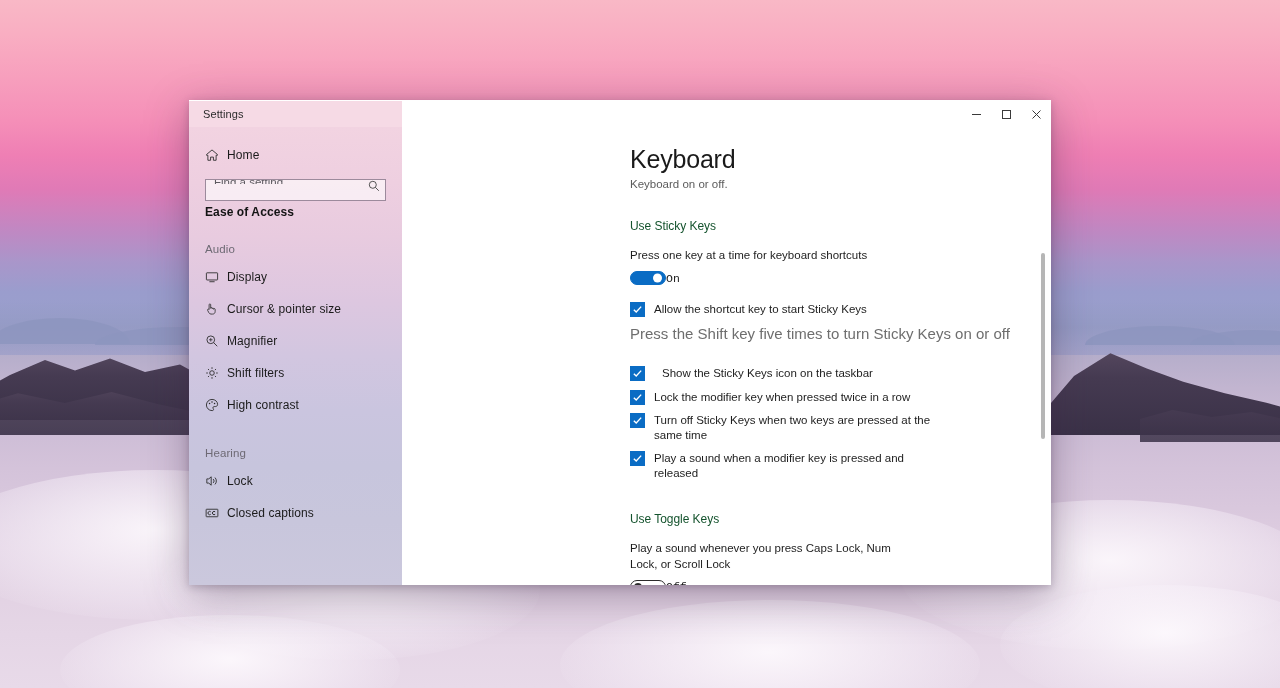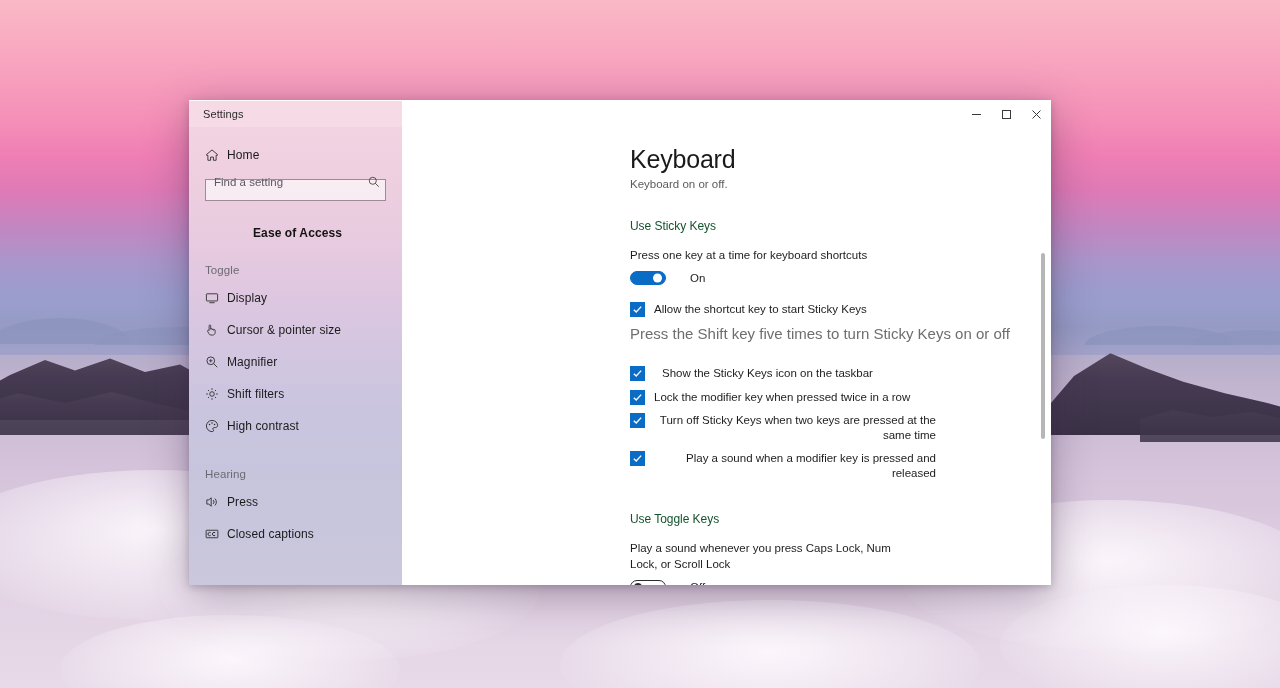--- a/index.html
+++ b/index.html
@@ -122,34 +122,34 @@
   }
   .nav-ico {
     width: 22px; flex: 0 0 22px; display: flex; align-items: center;
     color: #2a2a2a;
   }
   .nav-label { font-size: 12px; color: #1b1b1b; letter-spacing: .1px; }
 
   .search-wrap { padding: 8px 16px 0 16px; }
   .search-box {
     height: 22px; background: rgba(255,255,255,.62);
-    border: 1px solid #9c8a9c; display: flex; align-items: center;
+    border: 1px solid #9c8a9c; display: flex; 
     padding: 0 6px 16px 8px;
   }
   .search-box input {
     flex: 1; border: 0; outline: 0; background: transparent;
     font-family: "Liberation Sans", sans-serif; font-size: 11.5px; color: #3f3f3f;
     padding: 0;
   }
   .search-box input::placeholder { color: #5d5a60; }
   .search-ico { color: #3c3c3c; display: flex; }
 
   .sidebar-category {
     font-size: 12px; font-weight: bold; color: #141414;
-    padding: 25px 0 0 16px; letter-spacing: .1px; margin-left: 48px;
+    padding: 4px 0 0 16px; letter-spacing: .1px;
   }
   .group-title {
     font-size: 11.5px; color: #6e6a74; padding: 26px 0 6px 16px; letter-spacing: .1px;
   }
   .group-title.first { padding-top: 24px; }
 
   
   .content-wrap {
     flex: 1; position: relative; background: #fff; min-width: 0;
     display: flex;
@@ -180,35 +180,34 @@
   .toggle-row { display: flex; align-items: center; margin-top: 8px; }
   .switch {
     width: 36px; height: 14px; border-radius: 8px; position: relative;
     cursor: default; flex: 0 0 36px;
   }
   .switch.on { background: #0a6cc4; border: 1px solid #0a6cc4; }
   .switch.off { background: transparent; border: 1px solid #2b2b2b; }
   .switch .knob { position: absolute; top: 50%; border-radius: 50%; transform: translateY(-50%); }
   .switch.on .knob { width: 9px; height: 9px; background: #fff; right: 3px; }
   .switch.off .knob { width: 8px; height: 8px; background: #2b2b2b; left: 3px; }
-  .switch-label { font-size: 11.5px; color: #1d1d1d; margin-left: 24px; }
+  .switch-label { font-size: 11.5px; color: #1d1d1d; margin-left: 0; font-family: Liberation Mono, monospace; }
 
   
   .check-row { display: flex; align-items: flex-start; margin-top: 13px; }
   .check-row.tight { margin-top: 8px; }
   .cbox {
     width: 15px; height: 15px; flex: 0 0 15px; margin-top: 0px;
     background: #0a6cc4; display: flex; align-items: center; justify-content: center;
     cursor: default;
   }
   .cbox svg { display: block; }
   .check-label {
     font-size: 11.5px; color: #1d1d1d; margin-left: 9px; line-height: 1.32;
     max-width: 282px;
-    text-align: right;
   }
 
   
   .vscroll {
     position: absolute; right: 3px; top: 0; bottom: 0; width: 10px;
   }
   .vthumb {
     position: absolute; left: 3px; width: 4px; top: 126px; height: 186px;
     background: #b6b6b6; border-radius: 2px;
   }
@@ -294,21 +293,21 @@
               <svg width="12" height="12" viewBox="0 0 14 14">
                 <circle cx="5.6" cy="5.6" r="4.1" fill="none" stroke="currentColor" stroke-width="1"></circle>
                 <line x1="8.6" y1="8.6" x2="12.6" y2="12.6" stroke="currentColor" stroke-width="1"></line>
               </svg>
             </span>
           </div>
         </div>
 
         <div class="sidebar-category">Ease of Access</div>
 
-        <div class="group-title first">Toggle</div>
+        <div class="group-title first">Audio</div>
 
         <div class="nav-row">
           <span class="nav-ico">
             <svg width="14" height="14" viewBox="0 0 16 16">
               <rect x="1.6" y="3.2" width="12.8" height="8.2" rx="0.6" fill="none" stroke="currentColor" stroke-width="1"></rect>
               <line x1="5" y1="13.4" x2="11" y2="13.4" stroke="currentColor" stroke-width="1"></line>
             </svg>
           </span>
           <span class="nav-label">Display</span>
         </div>
@@ -369,21 +368,21 @@
         <div class="group-title">Hearing</div>
 
         <div class="nav-row">
           <span class="nav-ico">
             <svg width="14" height="14" viewBox="0 0 16 16">
               <path d="M7.1 3.2 4.3 5.6H2.1v4.8h2.2l2.8 2.4z" fill="none" stroke="currentColor" stroke-width="1" stroke-linejoin="round"></path>
               <path d="M9.4 5.8a3.1 3.1 0 0 1 0 4.4" fill="none" stroke="currentColor" stroke-width="1"></path>
               <path d="M11.4 4.1a5.6 5.6 0 0 1 0 7.8" fill="none" stroke="currentColor" stroke-width="1"></path>
             </svg>
           </span>
-          <span class="nav-label">Press</span>
+          <span class="nav-label">Lock</span>
         </div>
 
         <div class="nav-row">
           <span class="nav-ico">
             <svg width="14" height="14" viewBox="0 0 16 16">
               <rect x="1.3" y="3.7" width="13.4" height="8.6" rx="0.6" fill="none" stroke="currentColor" stroke-width="1"></rect>
               <path d="M6.5 6.6a1.9 1.9 0 1 0 0 2.9" fill="none" stroke="currentColor" stroke-width="1.1"></path>
               <path d="M11.6 6.6a1.9 1.9 0 1 0 0 2.9" fill="none" stroke="currentColor" stroke-width="1.1"></path>
             </svg>
           </span>

